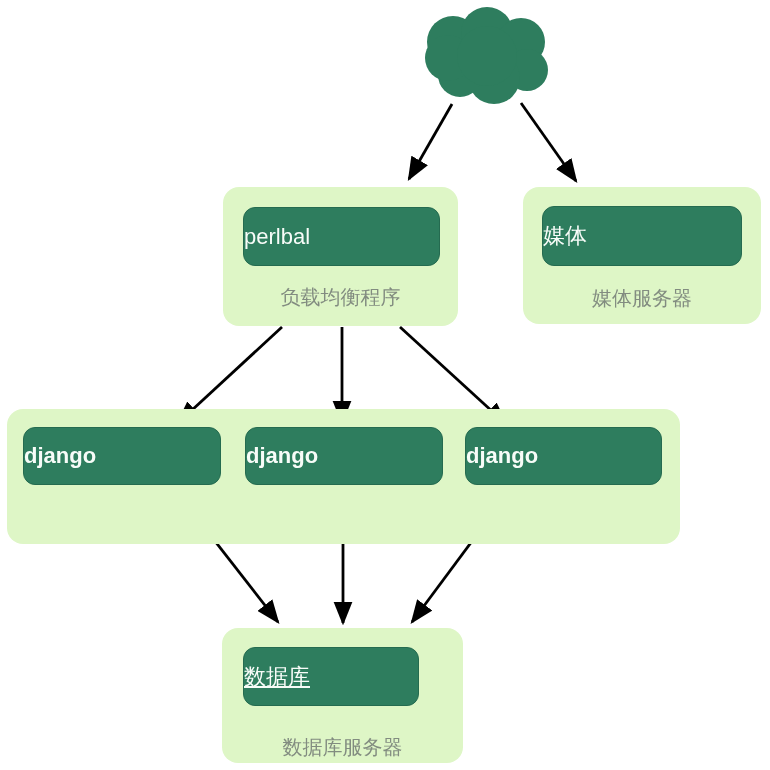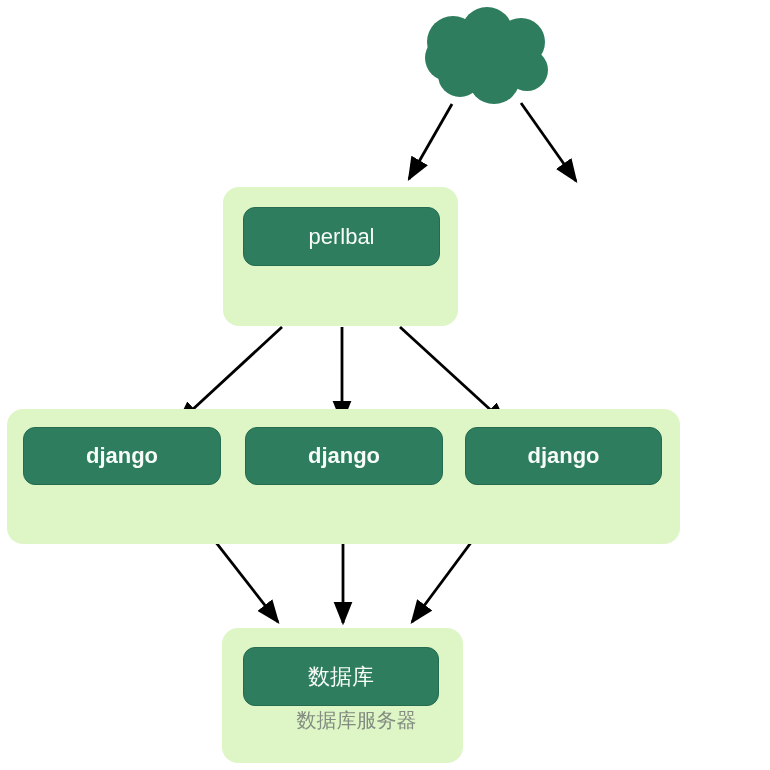--- a/index.html
+++ b/index.html
@@ -34,42 +34,41 @@
   .node {
     position: absolute;
     background: #2e7d5e;
     border: 1px solid #27male;
     border: 1px solid #256b50;
     border-radius: 12px;
     color: #f7fcf8;
     font-size: 22px;
     display: flex;
     align-items: center;
-    justify-content: center;
     box-sizing: border-box;
   }
   .node-lb     { left: 20px; top: 20px; width: 197px; height: 59px; }
   .node-media  { left: 19px; top: 19px; width: 200px; height: 60px; }
   .node-dj1    { left: 16px;  top: 18px; width: 198px; height: 58px; }
   .node-dj2    { left: 238px; top: 18px; width: 198px; height: 58px; }
   .node-dj3    { left: 458px; top: 18px; width: 197px; height: 58px; }
-  .node-db     { left: 21px; top: 19px; width: 196px; height: 59px; }
+  .node-db     { left: 21px; top: 19px; width: 176px; height: 59px; text-decoration: underline; }
   .group-label {
     position: absolute;
     left: 0;
     width: 100%;
     text-align: center;
     color: #828c80;
     font-size: 20px;
     line-height: 22px;
   }
   .group-lb .group-label      { top: 99px; }
   .group-media .group-label   { top: 100px; }
   .group-cluster .group-label { top: 96px; }
-  .group-db .group-label      { top: 81px; padding-left: 14px; }
+  .group-db .group-label      { top: 108px; }
 </style>
 </head>
 <body>
 
 <div class="canvas">
 
   <svg class="edges-layer" width="770" height="770" viewBox="0 0 770 770">
     <defs>
       <marker id="ah" viewBox="0 0 10 8" refX="9" refY="4" markerWidth="8.5" markerHeight="6.8" orient="auto-start-reverse">
         <path d="M0,0 L10,4 L0,8 z" fill="#000000"></path>
@@ -98,22 +97,29 @@
       <line x1="172" y1="486" x2="278" y2="622" marker-end="url(#ah)"></line>
       <line x1="343" y1="486" x2="343" y2="623" marker-end="url(#ah)"></line>
       <line x1="513" y1="486" x2="412" y2="622" marker-end="url(#ah)"></line>
     </g>
   </svg>
 
   <div class="group group-lb">
     <div class="node node-lb">
       <span>perlbal</span>
     </div>
+    <div class="group-label">负载均衡程序</div>
   </div>
 
+  <div class="group group-media">
+    <div class="node node-media">
+      <span>媒体</span>
+    </div>
+    <div class="group-label">媒体服务器</div>
+  </div>
 
   <div class="group group-cluster">
     <div class="node node-dj1">
       <span>django</span>
     </div>
     <div class="node node-dj2">
       <span>django</span>
     </div>
     <div class="node node-dj3">
       <span>django</span>

